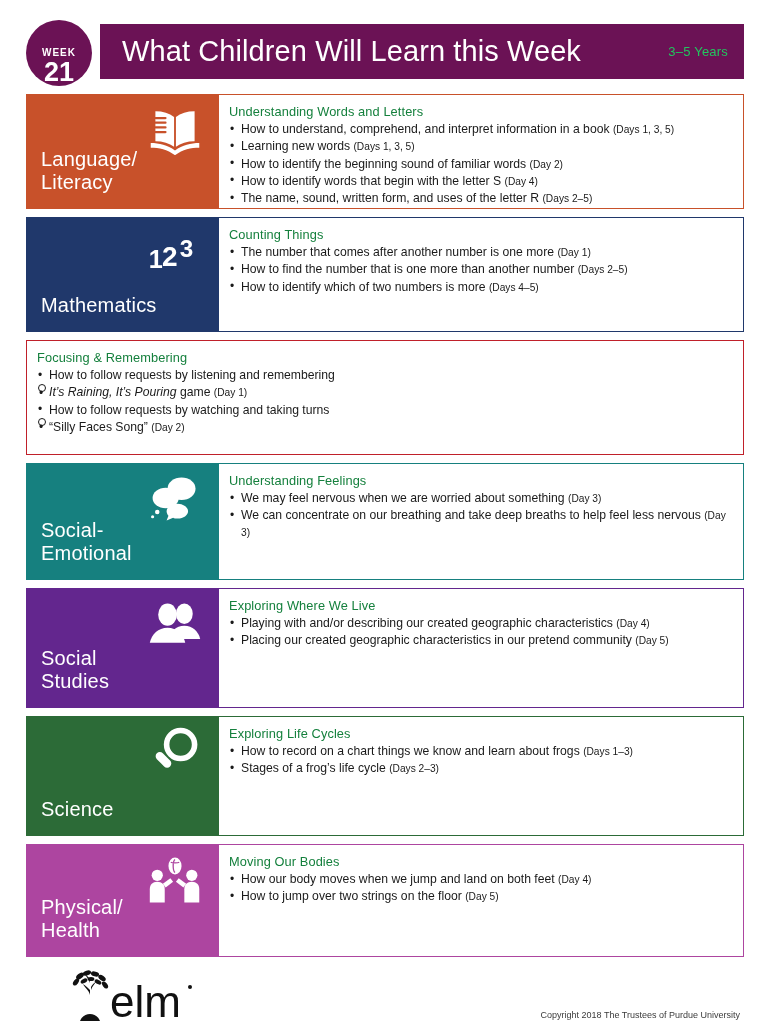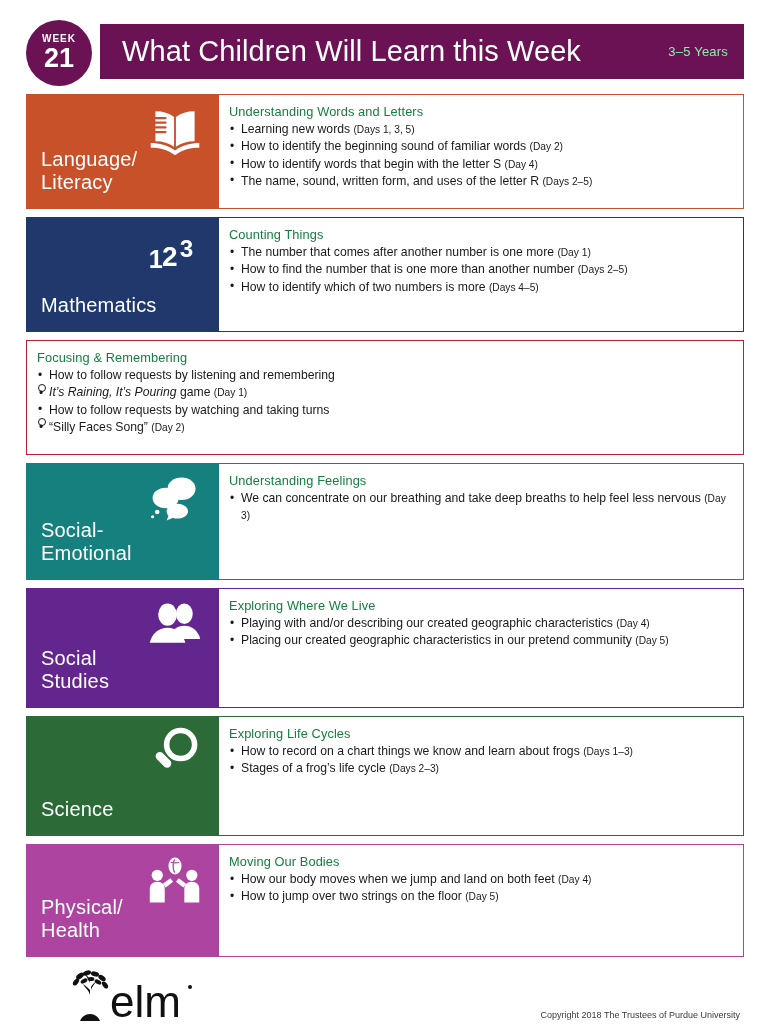--- a/index.html
+++ b/index.html
@@ -16,25 +16,25 @@
   .header-bar {
     position: absolute; left: 74px; right: 0; top: 4px; height: 55px;
     background: #6B1255;
     display: flex; align-items: center; justify-content: space-between;
     padding: 0 16px 0 22px;
   }
   .header-title {
     color: #ffffff; font-size: 29px; font-weight: 400; letter-spacing: .1px;
     line-height: 1; white-space: nowrap;
   }
-  .header-age { color: #86efac; font-size: 13px; letter-spacing: .2px; white-space: nowrap; }
+  .header-age { color: #22c55e; font-size: 13px; letter-spacing: .2px; white-space: nowrap; }
   .week-badge {
     position: absolute; left: 0; top: 0; width: 66px; height: 66px;
     border-radius: 50%; background: #6B1255; color: #fff;
-    display: flex; flex-direction: column; align-items: center; justify-content: center;
+    display: flex; flex-direction: column; align-items: center; justify-content: flex-end;
   }
   .week-badge .wk-label { font-size: 10px; font-weight: 700; letter-spacing: 1px; line-height: 1; }
   .week-badge .wk-num { font-size: 27px; font-weight: 700; line-height: 1.05; }
 
   
   .sections { margin-top: 8px; }
   .section {
     display: flex; border: 1.4px solid #888; margin-bottom: 8px;
     background: #fff; overflow: hidden;
   }
@@ -120,20 +120,21 @@
             <rect x="8" y="17" width="13" height="2.4" rx="1.2" fill="#C8512A"></rect>
             <rect x="8" y="22" width="13" height="2.4" rx="1.2" fill="#C8512A"></rect>
             <rect x="8" y="27" width="13" height="2.4" rx="1.2" fill="#C8512A"></rect>
           </svg>
         </span>
         <span class="sec-label-text">Language/<br>Literacy</span>
       </div>
       <div class="sec-body">
         <div class="sec-heading">Understanding Words and Letters</div>
         <ul class="bullets">
+          <li><span>How to understand, comprehend, and interpret information in a book</span> <span class="days">(Days 1, 3, 5)</span></li>
           <li><span>Learning new words</span> <span class="days">(Days 1, 3, 5)</span></li>
           <li><span>How to identify the beginning sound of familiar words</span> <span class="days">(Day 2)</span></li>
           <li><span>How to identify words that begin with the letter S</span> <span class="days">(Day 4)</span></li>
           <li><span>The name, sound, written form, and uses of the letter R</span> <span class="days">(Days 2–5)</span></li>
         </ul>
       </div>
     </div>
 
     <div class="section b-math h-math">
       <div class="sec-label c-math">
@@ -177,20 +178,21 @@
             <path d="M33 31c6 0 11 4 11 8s-5 8-11 8c-2 0-4-.4-5-1l-7 3 2-5c-1-1.4-2-3-2-5 0-4 5-8 12-8z"></path>
             <circle cx="11" cy="40" r="2.4"></circle>
             <circle cx="6" cy="45" r="1.7"></circle>
           </svg>
         </span>
         <span class="sec-label-text">Social-<br>Emotional</span>
       </div>
       <div class="sec-body">
         <div class="sec-heading">Understanding Feelings</div>
         <ul class="bullets">
+          <li><span>We may feel nervous when we are worried about something</span> <span class="days">(Day 3)</span></li>
           <li><span>We can concentrate on our breathing and take deep breaths to help feel less nervous</span> <span class="days">(Day 3)</span></li>
         </ul>
       </div>
     </div>
 
     <div class="section b-sost h-sost">
       <div class="sec-label c-sost">
         <span class="sec-icon">
           <svg viewBox="0 0 60 52">
             <ellipse cx="40" cy="15" rx="9" ry="11"></ellipse>

